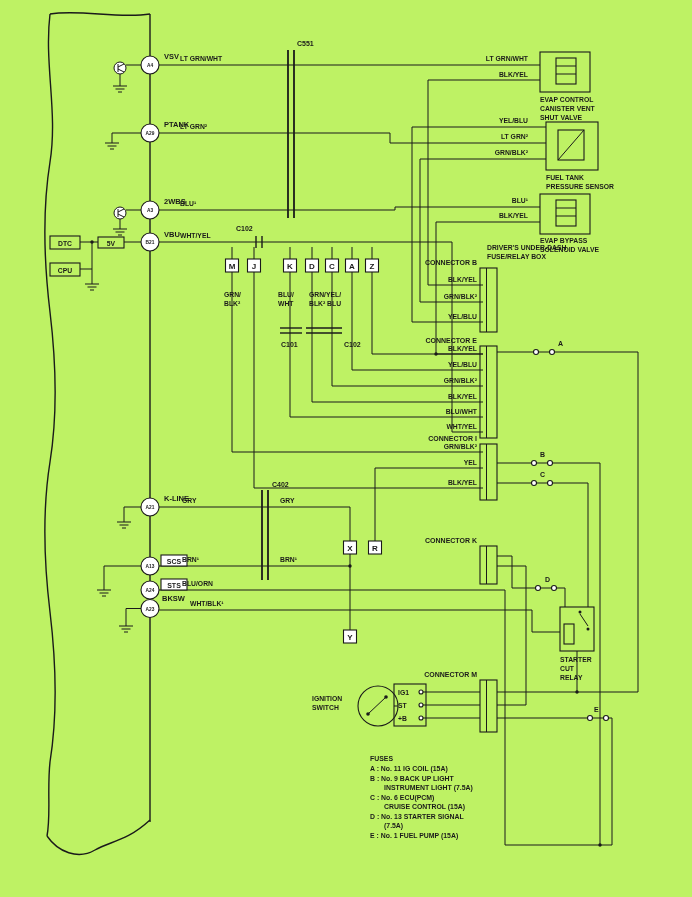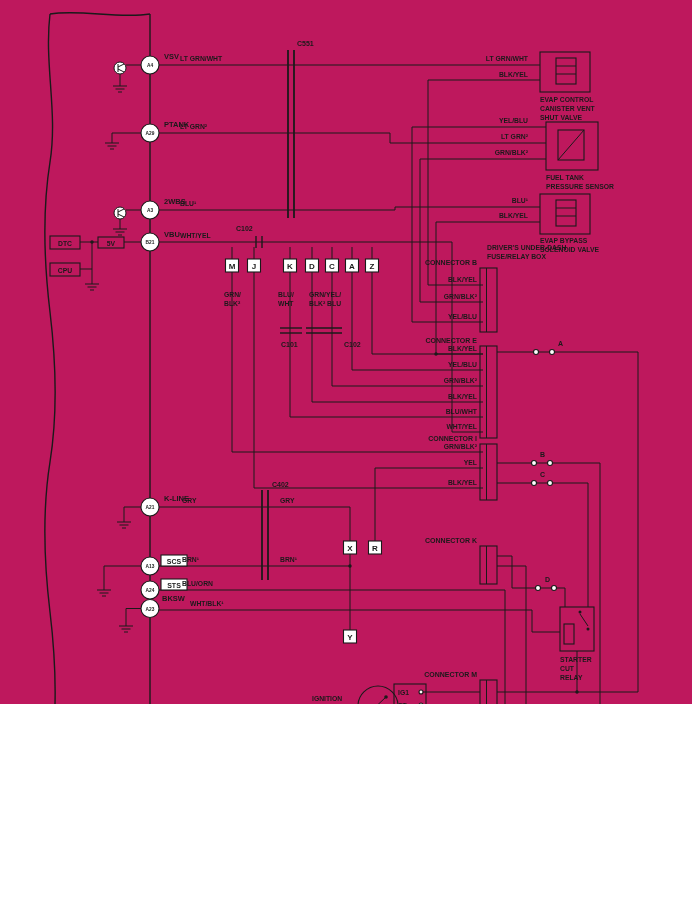--- a/index.html
+++ b/index.html
@@ -1,16 +1,16 @@
 <!DOCTYPE html>
 <html><head>
 <meta charset="utf-8">
 <style>
   html,body{margin:0;padding:0;background:#ffffff;}
-  #page{width:692px;height:704px;position:relative;background:#be185d;overflow:hidden;}
+  #page{width:692px;height:897px;position:relative;background:#bef264;overflow:hidden;}
   svg{position:absolute;left:0;top:0;}
   .w{fill:none;stroke:#1a1a1a;stroke-width:1;}
   .w2{fill:none;stroke:#1a1a1a;stroke-width:1.8;}
   .w14{fill:none;stroke:#1a1a1a;stroke-width:1.4;}
   .box{fill:none;stroke:#1a1a1a;stroke-width:1.1;}
   .wht{fill:#ffffff;stroke:#1a1a1a;stroke-width:1.1;}
   .dot{fill:#1a1a1a;stroke:none;}
   .lbl{font:bold 6.8px "Liberation Sans",sans-serif;fill:#1a1a1a;}
   .pin{font:bold 7.5px "Liberation Sans",sans-serif;fill:#1a1a1a;}
   .hdr{font:bold 7px "Liberation Sans",sans-serif;fill:#1a1a1a;}

